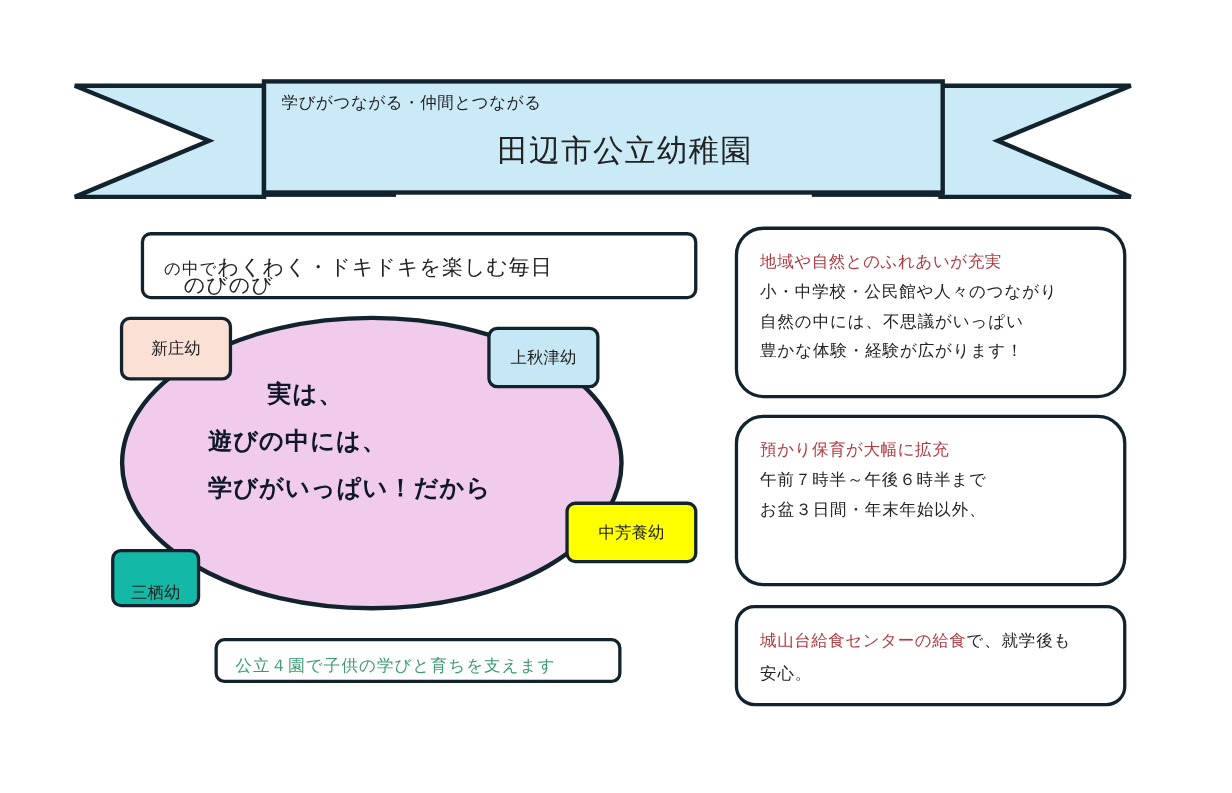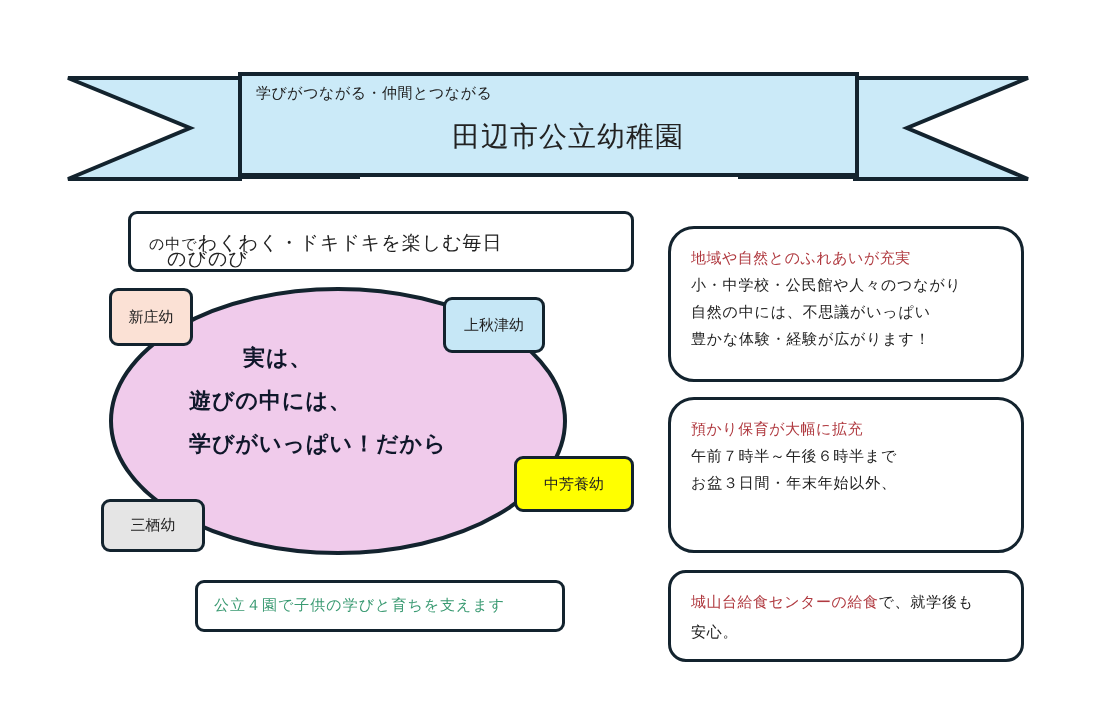--- a/index.html
+++ b/index.html
@@ -7,30 +7,30 @@
     width: 1120px; height: 721px; background: #ffffff; position: relative; overflow: hidden;
     font-family: "DejaVu Sans", "Liberation Sans", sans-serif; color: #222;
   }
   .abs { position: absolute; }
   svg.bg { position: absolute; left: 0; top: 0; }
   .ribbon-sub { left: 256px; top: 84px; font-size: 15px; color: #222; letter-spacing: 0.5px; }
   .ribbon-title { left: 452px; top: 118px; font-size: 28px; color: #222; letter-spacing: 1px; }
   .box {
     position: absolute; background: #fff; border: 3px solid #13232e; border-radius: 9px; box-sizing: border-box;
   }
-  .rbox { border-radius: 26px; margin-top: 20px; }
+  .rbox { border-radius: 26px; }
   .slogan { left: 128px; top: 211px; width: 506px; height: 61px; }
   .slogan span { position: absolute; left: 18px; top: 16px; font-size: 19px; letter-spacing: 1px; }
   .slogan .small { font-size: 15px; }
   .kinder {
     position: absolute; border: 3px solid #13232e; border-radius: 9px; box-sizing: border-box;
     font-size: 15px; display: flex; align-items: center; justify-content: center; color: #222;
   }
   .red-msg { color: #0f172a; font-weight: bold; font-size: 22px; letter-spacing: 1px; position: absolute; }
-  .support { left: 195px; top: 580px; width: 370px; height: 52px; }
+  .support { left: 195px; top: 580px; width: 370px; height: 41px; }
   .support span { position: absolute; left: 16px; top: 13px; font-size: 15px; color: #3a9a72; letter-spacing: 1px; }
   .info { left: 668px; width: 356px; }
   .info .head { color: #b03a40; font-size: 15px; letter-spacing: 0.5px; }
   .info .line { font-size: 15px; letter-spacing: 0.8px; color: #222; }
   .info .inner { position: absolute; left: 20px; top: 16px; line-height: 27px; }
 </style>
 </head>
 <body>
 
 <svg class="bg" width="1120" height="721">
@@ -47,30 +47,30 @@
   <ellipse cx="338" cy="421" rx="227" ry="132" fill="#f0cbeb" stroke="#13232e" stroke-width="4"></ellipse>
 </svg>
 
 <div class="abs ribbon-sub">学びがつながる・仲間とつながる</div>
 <div class="abs ribbon-title">田辺市公立幼稚園</div>
 
 <div class="box slogan">
   <span><span>のびのび</span><span class="small" style="position:static">の中で</span><span style="position:static">わくわく・ドキドキを楽しむ毎日</span></span>
 </div>
 
-<div class="kinder" style="left:109px; top:288px; width:84px; height:58px; background:#fbe1d5;">
+<div class="kinder" style="left:109px; top:288px; width:102px; height:58px; background:#fbe1d5;">
   <span>新庄幼</span>
 </div>
 <div class="kinder" style="left:443px; top:297px; width:102px; height:56px; background:#c6e7f6;">
   <span>上秋津幼</span>
 </div>
 <div class="kinder" style="left:514px; top:456px; width:120px; height:56px; background:#ffff00;">
   <span>中芳養幼</span>
 </div>
-<div class="kinder" style="left:101px; top:499px; width:104px; height:53px; background:#e5e5e5;">
+<div class="kinder" style="left:101px; top:499px; width:81px; height:53px; background:#14b8a6;align-items:flex-end;">
   <span>三栖幼</span>
 </div>
 
 <div class="red-msg" style="left:243px; top:343px;">実は、</div>
 <div class="red-msg" style="left:189px; top:386px;">遊びの中には、</div>
 <div class="red-msg" style="left:189px; top:429px;">学びがいっぱい！だから</div>
 
 <div class="box support">
   <span>公立４園で子供の学びと育ちを支えます</span>
 </div>

